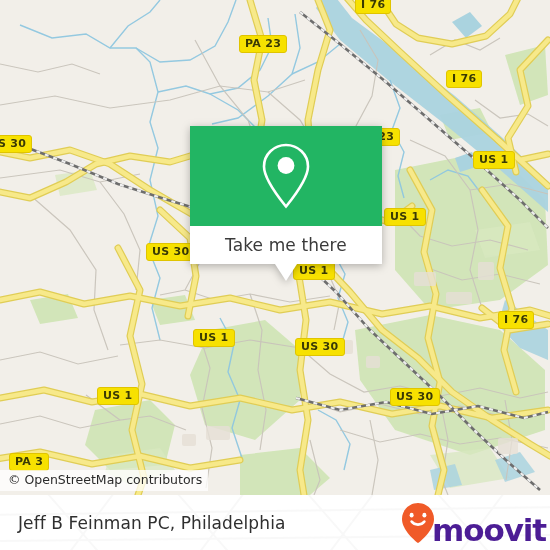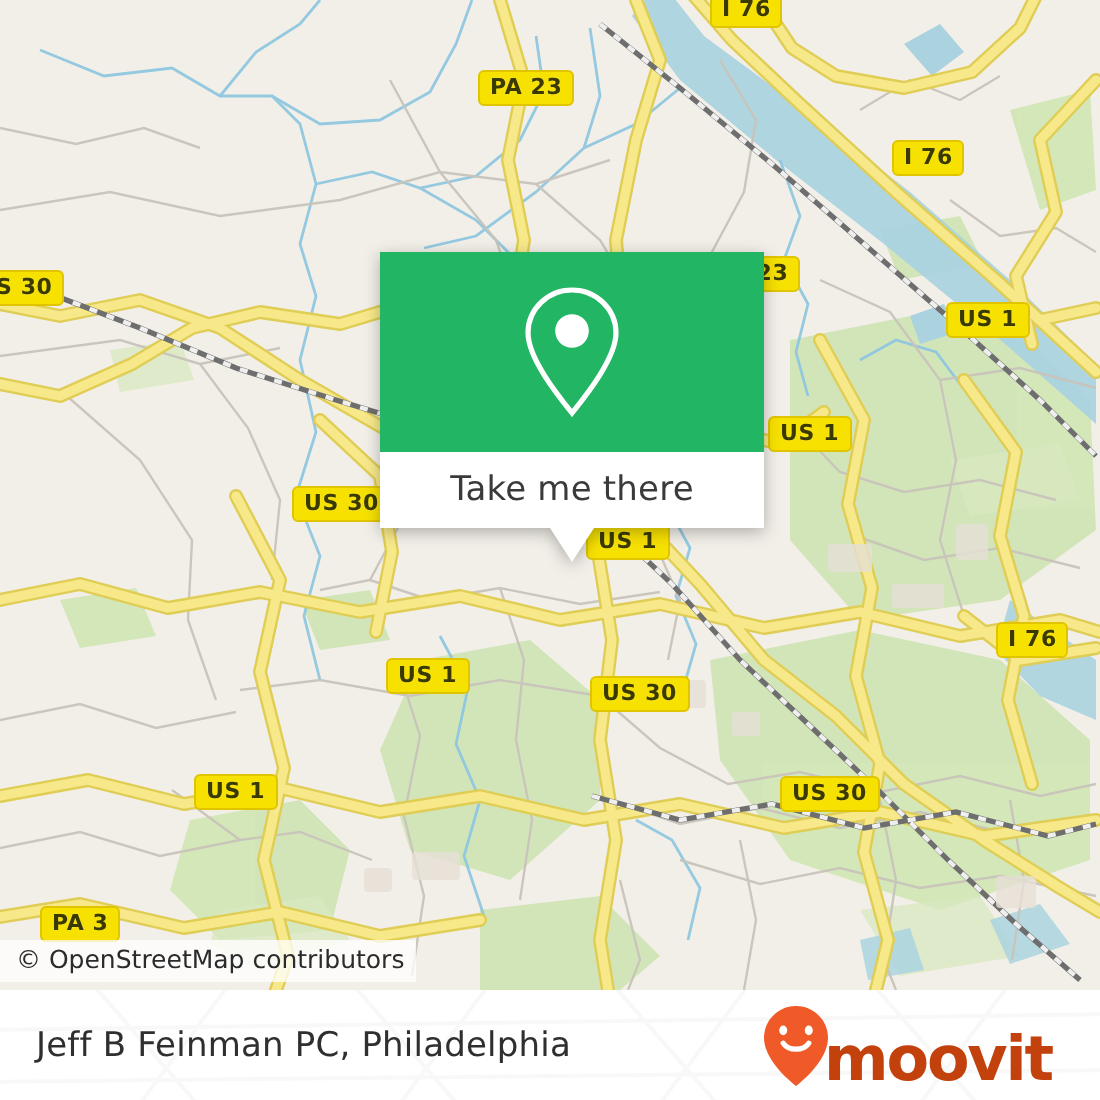--- a/index.html
+++ b/index.html
@@ -103,21 +103,21 @@
   #footer-bar {
     position: absolute;
     left: 0; top: 495px;
     width: 550px;
     height: 55px;
     background: #ffffff;
     display: flex;
     align-items: center;
     justify-content: space-between;
     box-sizing: border-box;
-    padding: 0 24px 0 18px;
+    padding: 0 4px 0 18px;
     overflow: hidden;
     gap: 28px;
   }
   #footer-watermark {
     position: absolute;
     left: 0; top: 0;
     width: 550px; height: 55px;
     opacity: 0.055;
     pointer-events: none;
   }
@@ -132,21 +132,21 @@
   #brand-logo {
     display: flex;
     align-items: center;
     position: relative;
     z-index: 2;
   }
   #brand-wordmark {
     font-family: "DejaVu Sans", sans-serif;
     font-weight: bold;
     font-size: 31px;
-    color: #c2410c;
+    color: #4c1d95;
     letter-spacing: -1.1px;
     margin-left: -3px;
     line-height: 31px;
     margin-top: 16px;
   }
 </style>
 </head>
 <body>
 
 <div id="map-viewport">
@@ -311,21 +311,21 @@
       <div class="shield" style="left: -8px; top: 135px;">S 30</div>
       <div class="shield" style="left: 352px; top: 128px;">PA 23</div>
       <div class="shield" style="left: 384px; top: 208px;">US 1</div>
       <div class="shield" style="left: 146px; top: 243px;">US 30</div>
       <div class="shield" style="left: 293px; top: 262px;">US 1</div>
       <div class="shield" style="left: 498px; top: 311px;">I 76</div>
       <div class="shield" style="left: 193px; top: 329px;">US 1</div>
       <div class="shield" style="left: 295px; top: 338px;">US 30</div>
       <div class="shield" style="left: 97px; top: 387px;">US 1</div>
       <div class="shield" style="left: 390px; top: 388px;">US 30</div>
-      <div class="shield" style="left: 20px; top: 453px;">PA 3</div>
+      <div class="shield" style="left: 9px; top: 453px;">PA 3</div>
     </div>
 
   <div id="popup">
     <div id="popup-body">
       <svg width="56" height="70" viewBox="0 0 56 70">
         <path d="M28 4 C15.8 4 6 13.6 6 25.4 C6 38.5 22 58 28 65.5 C34 58 50 38.5 50 25.4 C50 13.6 40.2 4 28 4 Z" fill="none" stroke="#ffffff" stroke-width="2.6"></path>
         <circle cx="28" cy="24.5" r="8.4" fill="#ffffff"></circle>
       </svg>
     </div>
     <div id="popup-footer">

